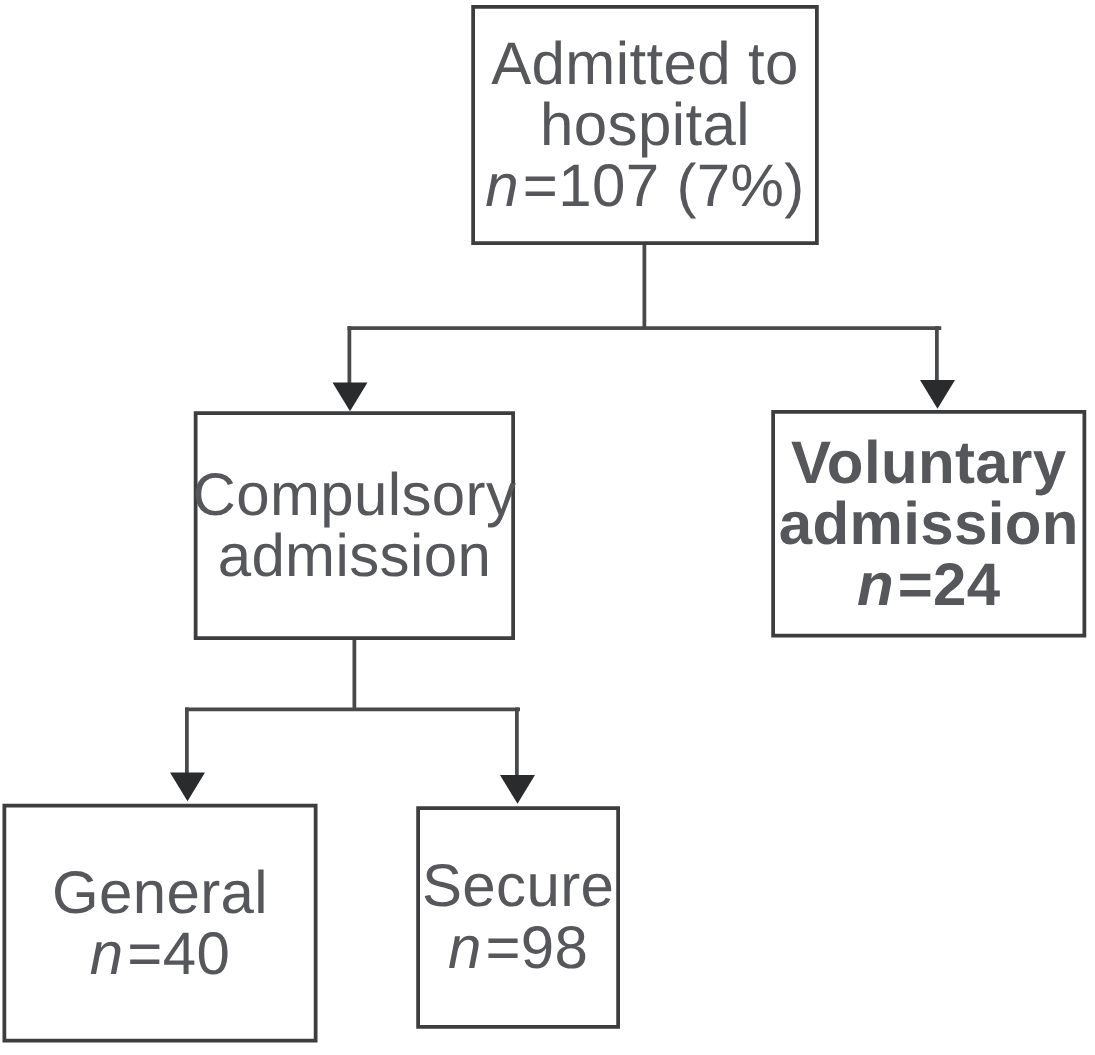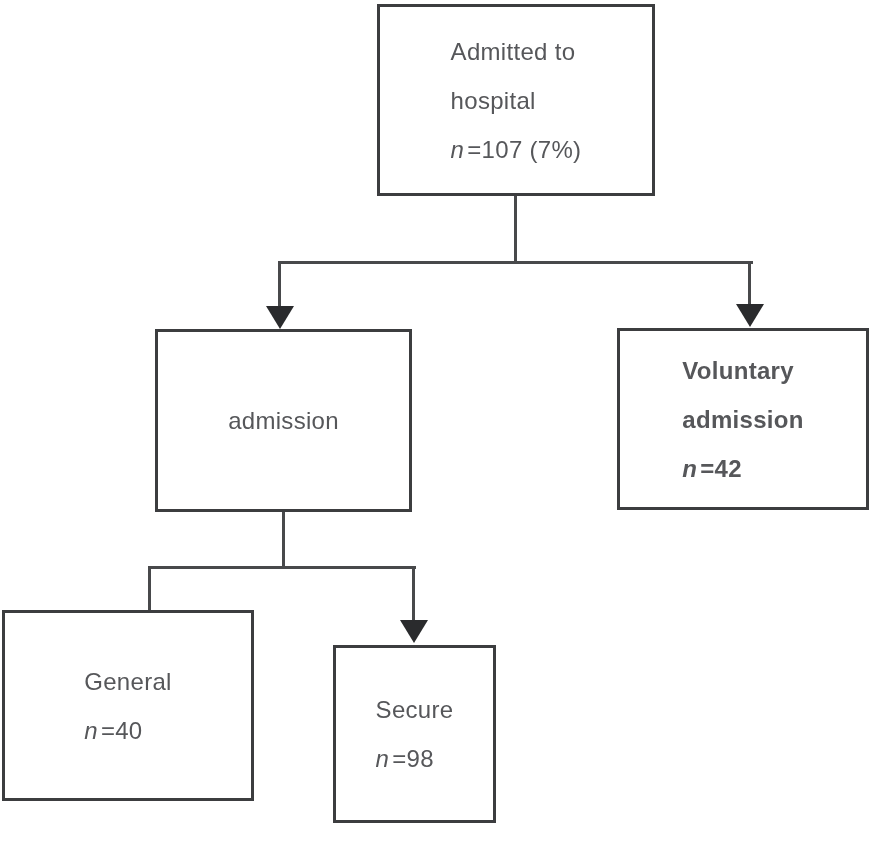--- a/index.html
+++ b/index.html
@@ -18,35 +18,36 @@
   .node {
     position: absolute;
     box-sizing: border-box;
     border: 3px solid #3c3d3f;
     background: #ffffff;
     display: flex;
     align-items: center;
     justify-content: center;
   }
   .node-text {
+    text-align: center;
     color: #56575a;
-    font-size: 24px;
+    font-size: 48px;
     line-height: 49px;
     letter-spacing: 0.3px;
     white-space: nowrap;
   }
   .n-line .n-italic {
     font-style: italic;
     padding-right: 3px;
   }
   
   #node-admitted   { left: 377px; top: 4px;   width: 278px; height: 192px; }
   #node-compulsory { left: 155px; top: 329px; width: 257px; height: 183px; }
   #node-voluntary  { left: 617px; top: 328px; width: 252px; height: 182px; font-weight: bold; }
-  #node-general    { left: 2px;   top: 610px; width: 252px; height: 191px; }
+  #node-general    { left: 2px;   top: 643px; width: 252px; height: 191px; }
   #node-secure     { left: 333px; top: 645px; width: 163px; height: 178px; }
   
   .line {
     position: absolute;
     background: #48494b;
   }
   #cA-stem       { left: 514px; top: 196px; width: 3px;   height: 67px; }
   #cA-h          { left: 278px; top: 261px; width: 475px; height: 3px;  }
   #cA-drop-left  { left: 278px; top: 261px; width: 3px;   height: 48px; }
   #cA-drop-right { left: 748px; top: 261px; width: 3px;   height: 46px; }
@@ -90,29 +91,30 @@
   <div class="node" id="node-admitted">
     <div class="node-text">
       <div>Admitted to</div>
       <div>hospital</div>
       <div class="n-line"><span class="n-italic">n</span><span>=107 (7%)</span></div>
     </div>
   </div>
 
   <div class="node" id="node-compulsory">
     <div class="node-text">
+      <div>Compulsory</div>
       <div>admission</div>
     </div>
   </div>
 
   <div class="node" id="node-voluntary">
     <div class="node-text">
       <div>Voluntary</div>
       <div>admission</div>
-      <div class="n-line"><span class="n-italic">n</span><span>=42</span></div>
+      <div class="n-line"><span class="n-italic">n</span><span>=24</span></div>
     </div>
   </div>
 
   <div class="node" id="node-general">
     <div class="node-text">
       <div>General</div>
       <div class="n-line"><span class="n-italic">n</span><span>=40</span></div>
     </div>
   </div>
 

